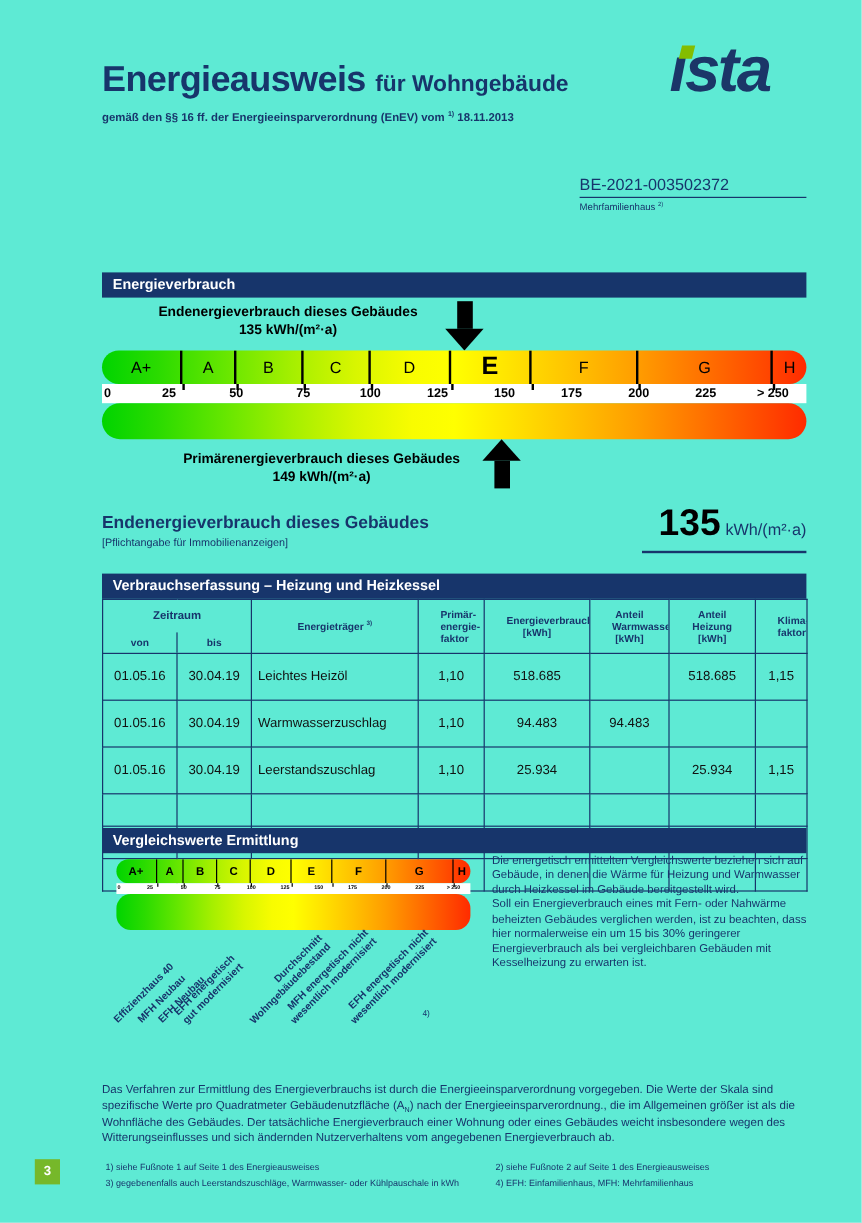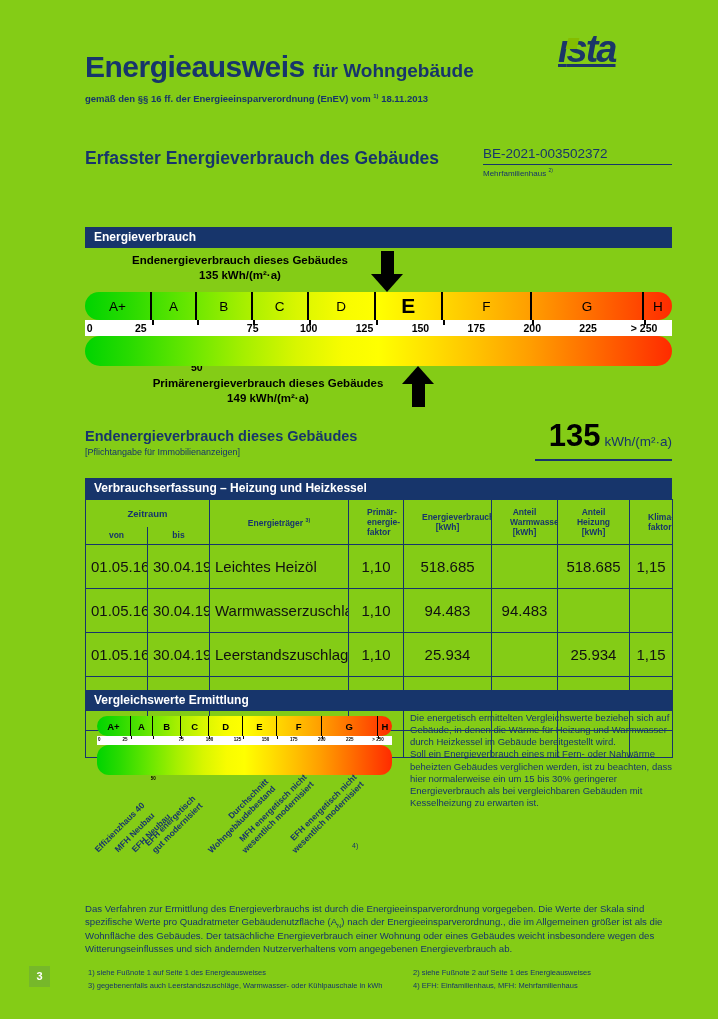--- a/index.html
+++ b/index.html
@@ -1,25 +1,25 @@
 <!DOCTYPE html>
 <html><head>
 <meta charset="utf-8">
 <style>
   html,body{margin:0;padding:0;background:#e8e8e8;}
-  .page{position:relative;width:718px;height:1019px;background:#84cc16;margin:0 auto;
+  .page{position:relative;width:718px;height:1019px;background:#5eead4;margin:0 auto;
         font-family:"Liberation Sans","DejaVu Sans",sans-serif;overflow:hidden;}
   sup.fn{font-size:62%;vertical-align:super;}
 
   
   .title{position:absolute;left:85px;top:50px;color:#17356b;font-weight:bold;font-size:30px;letter-spacing:-0.5px;}
   .title .suffix{font-size:19px;font-weight:bold;letter-spacing:0;}
   .subtitle{position:absolute;left:85px;top:93px;color:#17356b;font-weight:bold;font-size:9.5px;}
   .logo{position:absolute;left:558px;top:28px;width:120px;height:60px;}
-  .logo-text{font-style:italic;font-weight:bold;font-size:38px;color:#1b3668;letter-spacing:-2px;text-decoration:underline;}
+  .logo-text{font-style:italic;font-weight:bold;font-size:53px;color:#1b3668;letter-spacing:-2px;}
   .logo-dot{position:absolute;left:9px;top:10px;width:11px;height:11px;background:#84bd00;transform:skewX(-14deg);}
 
   
   .sec-title{position:absolute;left:85px;top:148px;color:#17356b;font-weight:bold;font-size:17.5px;}
   .regbox{position:absolute;left:483px;top:146px;width:189px;border-bottom:1.5px solid #17356b;
           font-size:13.5px;color:#17356b;padding-bottom:3px;}
   .reglabel{position:absolute;left:483px;top:168px;font-size:8px;color:#17356b;}
 
   
   .banner{position:absolute;left:85px;width:587px;height:21px;background:#17356b;color:#fff;
@@ -39,21 +39,21 @@
   
   .scale-label{position:absolute;text-align:center;font-weight:bold;font-size:11.5px;color:#000;line-height:1.3;}
   .lbl-end{left:90px;top:253px;width:300px;}
   .lbl-pri{left:118px;top:376px;width:300px;}
   .main-bands{position:absolute;left:85px;top:292px;width:587px;height:28px;border-radius:14px;font-size:13.5px;}
   .main-bands .band-e{font-size:21px;font-weight:bold;}
   .numstrip{position:absolute;left:85px;top:320px;width:587px;height:16px;background:#fff;}
   .numstrip .num{position:absolute;top:2px;font-size:10.5px;font-weight:bold;color:#000;transform:translateX(-50%);white-space:nowrap;}
   .numstrip .num.first{transform:none;}
   .numstrip .mark{position:absolute;top:0;width:2px;height:5px;background:#000;}
-  .t0{left:0.3%;} .t1{left:9.52%;} .t2{left:19.05%;margin-top:39px;} .t3{left:28.57%;} .t4{left:38.10%;}
+  .t0{left:0.3%;} .t1{left:9.52%;} .t2{left:19.05%;} .t3{left:28.57%;} .t4{left:38.10%;}
   .t5{left:47.62%;} .t6{left:57.14%;} .t7{left:66.67%;} .t8{left:76.19%;} .t9{left:85.71%;} .t10{left:95.24%;}
   .m0{left:11.43%;} .m1{left:19.05%;} .m2{left:28.57%;} .m3{left:38.10%;}
   .m4{left:49.52%;} .m5{left:60.95%;} .m6{left:76.19%;} .m7{left:95.24%;}
   .main-grad{position:absolute;left:85px;top:336px;width:587px;height:30px;border-radius:15px;}
 
   
   .arrow{position:absolute;width:32px;}
   .arrow .stem{width:13px;height:23px;background:#000;margin:0 auto;}
   .arrow .head-down{width:0;height:0;border-left:16px solid transparent;border-right:16px solid transparent;border-top:18px solid #000;}
   .arrow .head-up{width:0;height:0;border-left:16px solid transparent;border-right:16px solid transparent;border-bottom:18px solid #000;}
@@ -65,21 +65,21 @@
   .ee-note{position:absolute;left:85px;top:447px;color:#17356b;font-size:9px;text-align:center;}
   .ee-value{position:absolute;left:535px;top:418px;width:137px;border-bottom:2px solid #17356b;
             text-align:right;padding-bottom:5px;white-space:nowrap;}
   .ee-value .big{font-size:31px;font-weight:bold;color:#000;}
   .ee-value .unit{font-size:13.5px;color:#17356b;margin-left:4px;}
 
   
   .vtable{position:absolute;left:85px;top:499px;width:587px;border-collapse:collapse;table-layout:fixed;}
   .vtable th,.vtable td{border:1px solid #17356b;box-sizing:border-box;overflow:hidden;}
   .vtable th{color:#17356b;font-weight:bold;font-size:8.5px;padding:1px 18px;vertical-align:middle;text-align:center;}
-  .vtable td{font-size:15px;color:#111;height:19px;padding:13px 5px;text-align:center;white-space:nowrap;}
+  .vtable td{font-size:11px;color:#111;height:19px;padding:13px 5px;text-align:center;white-space:nowrap;}
   .vtable td.left{text-align:left;}
   .preline{white-space:pre-line;}
   .zr-top{height:27px;line-height:27px;font-size:9.5px;}
   .vonbis{display:flex;height:17px;line-height:17px;}
   .vonbis .vb{flex:1;text-align:center;font-size:8.5px;}
   .vonbis .vb.first{border-right:1px solid #17356b;}
 
   
   .small-bands{position:absolute;left:97px;top:716px;width:295px;height:20px;border-radius:10px;font-size:9.5px;font-weight:bold;}
   .small-bands .band.divider{border-right:1.5px solid #000;}
@@ -120,21 +120,20 @@
   <div class="subtitle">
     <span>gemäß den §§ 16 ff. der Energieeinsparverordnung (EnEV) vom</span>
     <sup class="fn">1)</sup>
     <span>18.11.2013</span>
   </div>
   <div class="logo">
     <span class="logo-text"><span>ı</span><span>sta</span></span>
     <span class="logo-dot"></span>
   </div>
 
-  <div class="sec-title">Erfasster Energieverbrauch des Gebäudes</div>
   <div class="regbox">BE-2021-003502372</div>
   <div class="reglabel">
     <span>Mehrfamilienhaus</span>
     <sup class="fn">2)</sup>
   </div>
 
   <div class="banner banner1">Energieverbrauch</div>
 
   <div class="scale-label lbl-end">
     <div>Endenergieverbrauch dieses Gebäudes</div>

